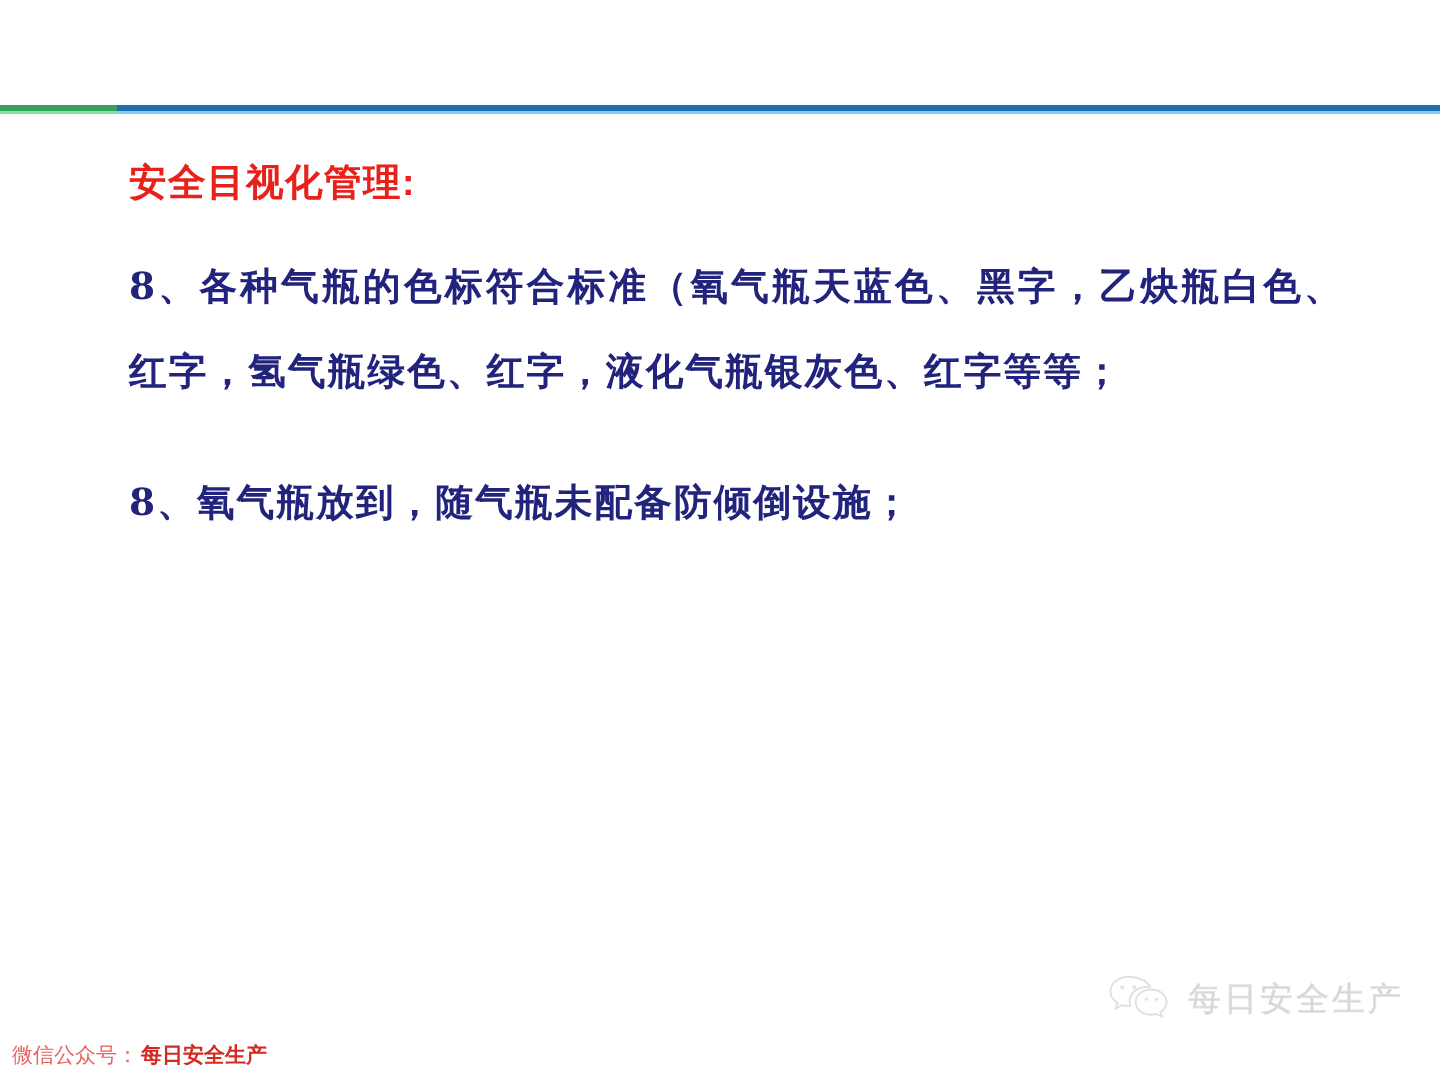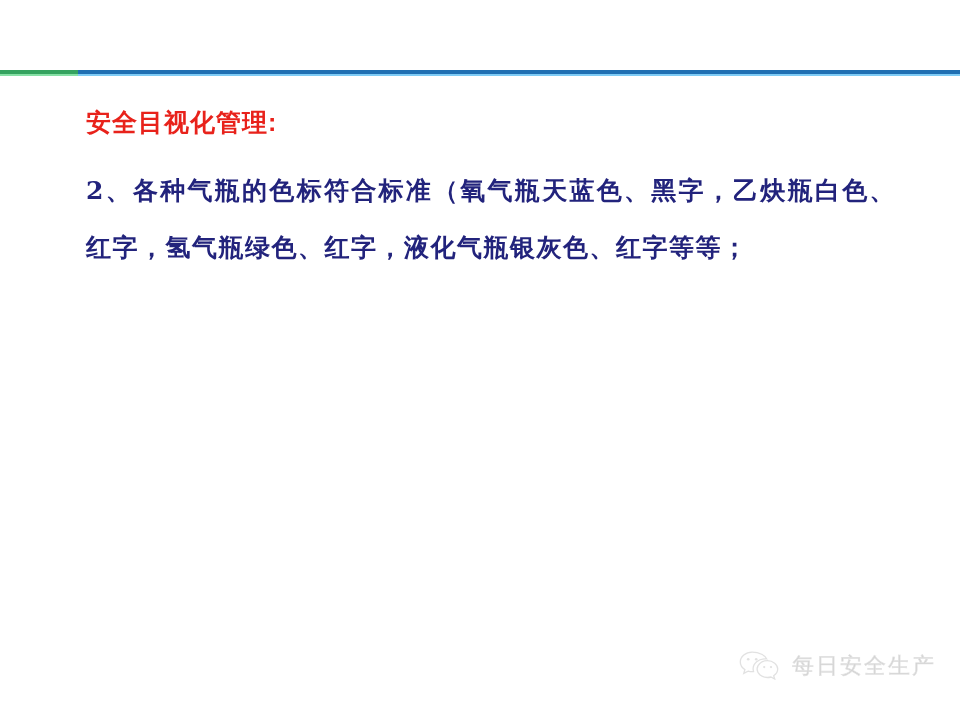--- a/index.html
+++ b/index.html
@@ -147,25 +147,29 @@
     <div class="rule-light"></div>
     <div class="rule-green"></div>
     <div class="rule-green-light"></div>
   </div>
 
   <div class="content">
 
     <h1 class="section-title">安全目视化管理:</h1>
 
     <ul class="body-list">
-      <li class="body-item item-6">2、各种气瓶的色标符合标准（氧气瓶天蓝色、黑字，乙炔瓶白色、红字，氢气瓶绿色、红字，液化气瓶银灰色、红字等等；</li>
+      <li class="body-item item-6">8、各种气瓶的色标符合标准（氧气瓶天蓝色、黑字，乙炔瓶白色、红字，氢气瓶绿色、红字，液化气瓶银灰色、红字等等；</li>
+      <li class="body-item item-8">8、氧气瓶放到，随气瓶未配备防倾倒设施；</li>
     </ul>
 
   </div>
 
+  <div class="wm-left">
+    <span class="wm-prefix">微信公众号：</span><span class="wm-name">每日安全生产</span>
+  </div>
 
   <div class="wm-right">
     <span class="wechat-icon">
       <svg width="46" height="32" viewBox="0 0 46 32" fill="none" aria-hidden="true">
         <path d="M16.2 4.2C9.6 4.2 4.3 8.6 4.3 14c0 3.1 1.8 5.8 4.6 7.6l-1.2 3.8 4.4-2.3c1.3.4 2.7.6 4.1.6.5 0 1 0 1.4-.1-.3-.9-.5-1.8-.5-2.8 0-5.5 5.4-10 12.1-10 .5 0 1 0 1.5.1C29.3 7.4 23.4 4.2 16.2 4.2z" stroke="#b9b9b9" stroke-width="1.3" fill="none"></path>
         <circle cx="12.2" cy="11.2" r="1.3" fill="#b9b9b9"></circle>
         <circle cx="20.2" cy="11.2" r="1.3" fill="#b9b9b9"></circle>
         <path d="M41.7 21.1c0-4.6-4.6-8.4-10.3-8.4s-10.3 3.8-10.3 8.4c0 4.6 4.6 8.4 10.3 8.4 1.2 0 2.4-.2 3.5-.5l3.8 2-1-3.3c2.4-1.5 4-3.9 4-6.6z" stroke="#b9b9b9" stroke-width="1.3" fill="none"></path>
         <circle cx="28.2" cy="19.1" r="1.1" fill="#b9b9b9"></circle>
         <circle cx="35.0" cy="19.1" r="1.1" fill="#b9b9b9"></circle>

